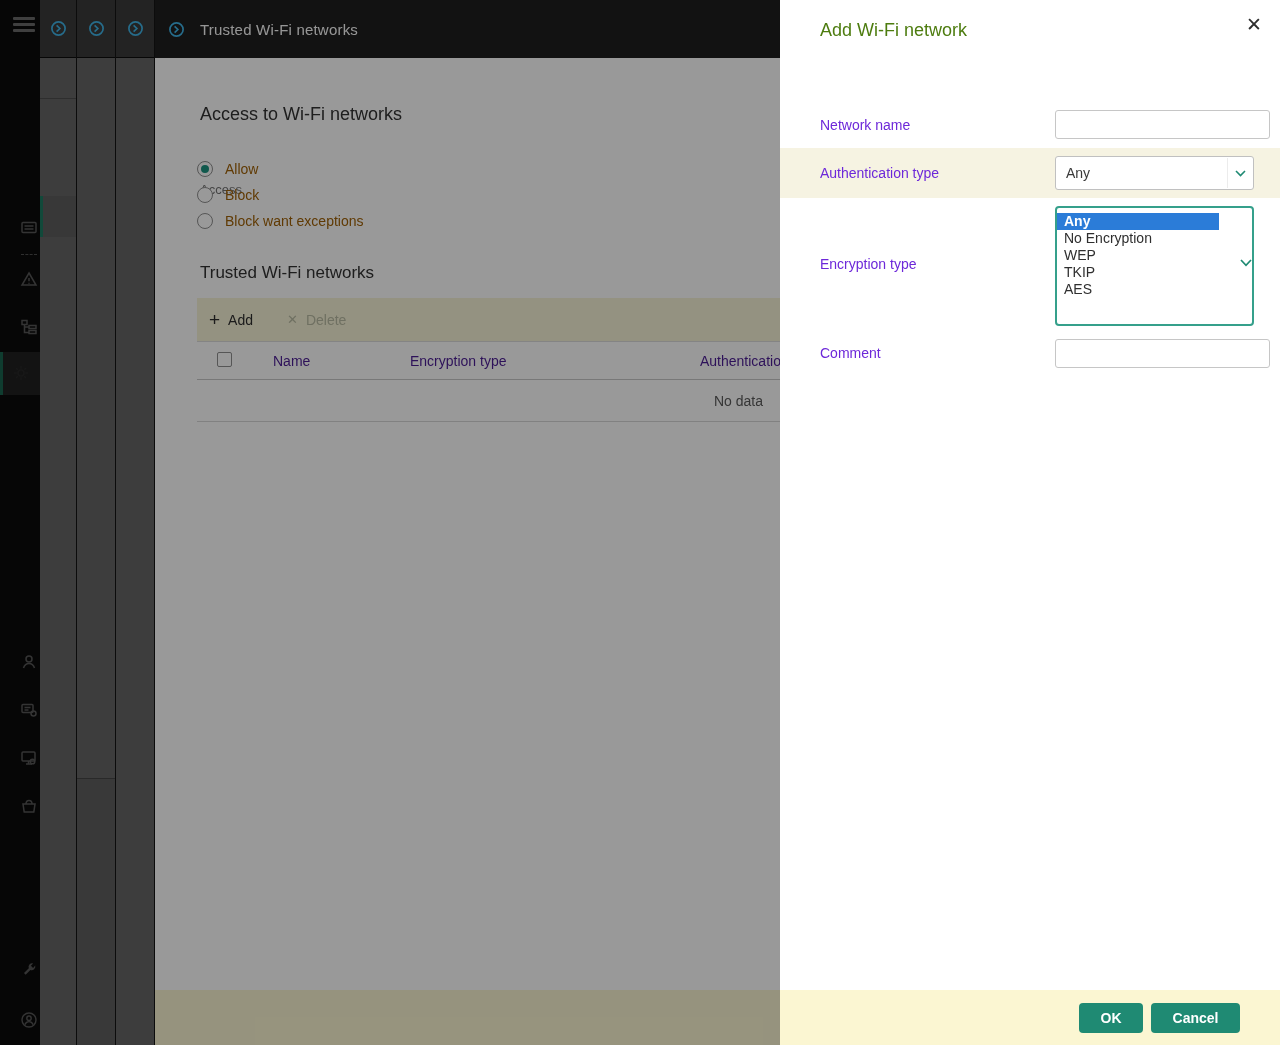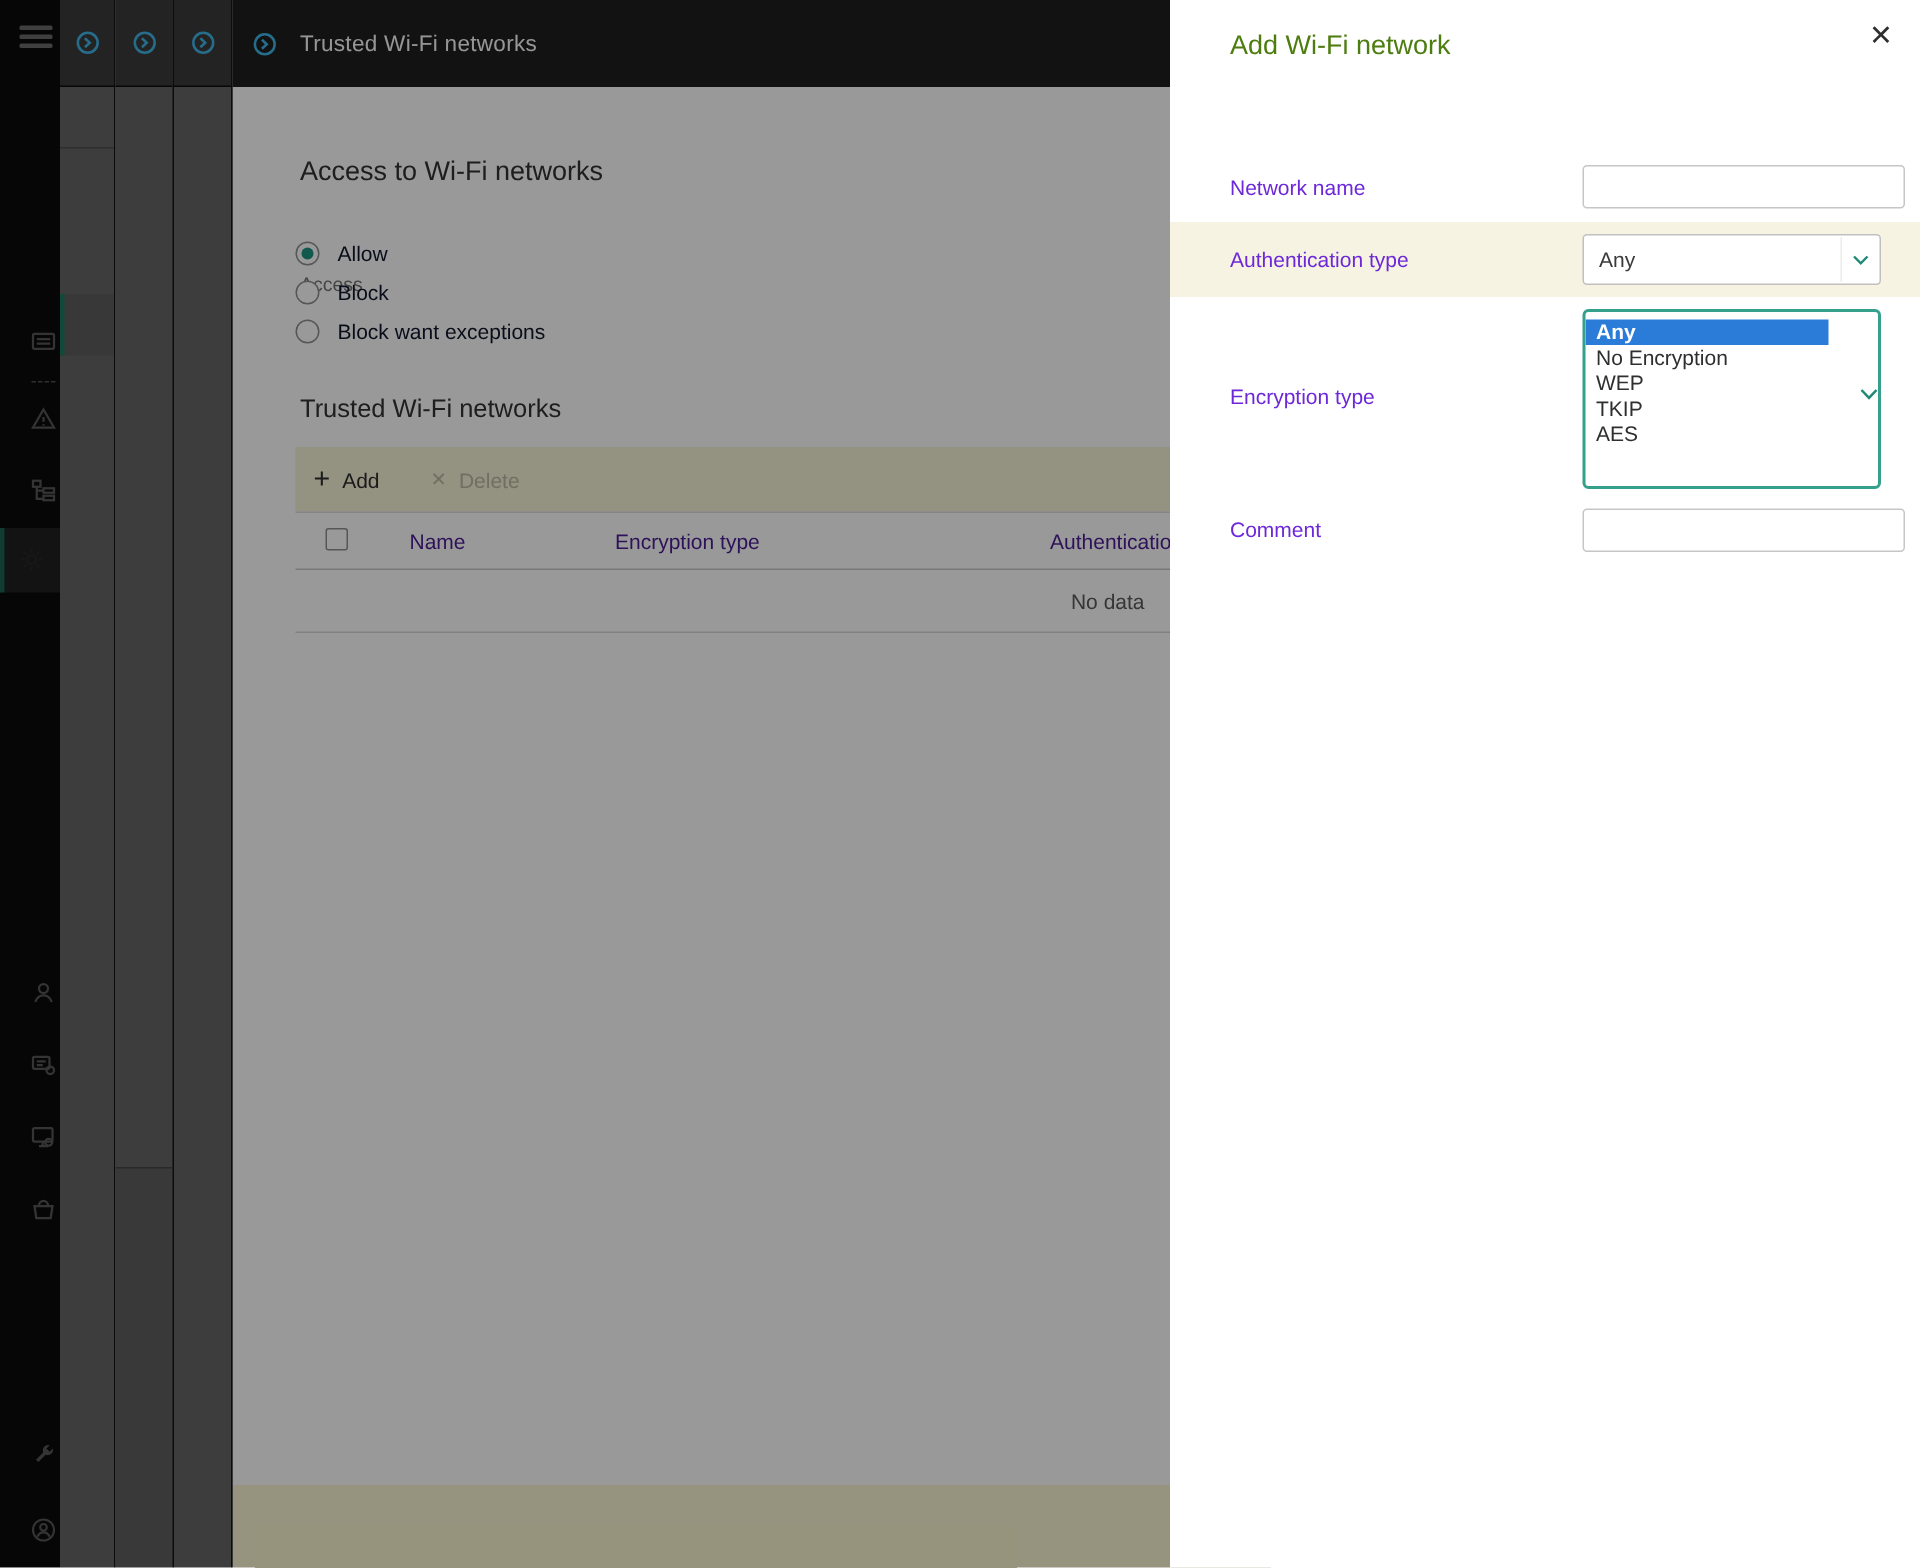--- a/index.html
+++ b/index.html
@@ -15,21 +15,21 @@
   .topbar{left:155px;top:0;width:1125px;height:58px;background:#1e1e1e;z-index:2;}
   .topbar .tab-icon{position:absolute;left:13px;top:21px;width:17px;height:17px;color:#40b5e8;}
   .topbar .tab-title{position:absolute;left:45px;top:21px;font-size:15px;color:#fafafa;letter-spacing:.2px;}
 
   .h1{left:200px;top:104px;font-size:18px;font-weight:500;color:#333;z-index:2;}
   .group-label{left:200px;top:139px;font-size:13px;color:#737373;z-index:2;margin-top:43px;}
 
   .radio-row{left:197px;height:20px;display:flex;align-items:center;z-index:2;}
   .radio{width:16px;height:16px;border:1.5px solid #8f8f8f;border-radius:50%;box-sizing:border-box;background:#fff;position:relative;flex:none;}
   .radio.on::after{content:"";position:absolute;left:2.5px;top:2.5px;width:8px;height:8px;border-radius:50%;background:#1d9480;}
-  .radio-label{margin-left:12px;font-size:14px;color:#0f172a;}
+  .radio-label{margin-left:12px;font-size:14px;color:#a16207;}
 
   .h2{left:200px;top:263px;font-size:17px;font-weight:500;color:#333;z-index:2;}
 
   .toolbar{left:197px;top:298px;width:1083px;height:43px;background:#f7f3d7;z-index:2;display:flex;align-items:center;}
   .tb-btn{display:flex;align-items:center;gap:8px;font-size:14px;cursor:pointer;}
   .tb-add{margin-left:12px;color:#2e2e2e;}
   .tb-add .plus{font-size:19px;font-weight:400;line-height:14px;color:#2e2e2e;}
   .tb-del{margin-left:34px;color:#b9bba3;}
   .tb-del .x{font-size:13px;}
 
@@ -283,13 +283,17 @@
   <span class="lb-chev">
     <svg viewBox="0 0 12 8" fill="none" stroke="currentColor" stroke-width="1.7">
         <path d="M1 1 L6 6.3 L11 1"></path>
       </svg>
   </span>
 
   <div class="f-label" style="top:345px;">Comment</div>
   <input class="f-input" style="top: 339px;" value="">
 
 
+  <div class="p-footer">
+    <button class="btn btn-ok">OK</button>
+    <button class="btn btn-cancel">Cancel</button>
+  </div>
 </div>
 
 </body></html>

